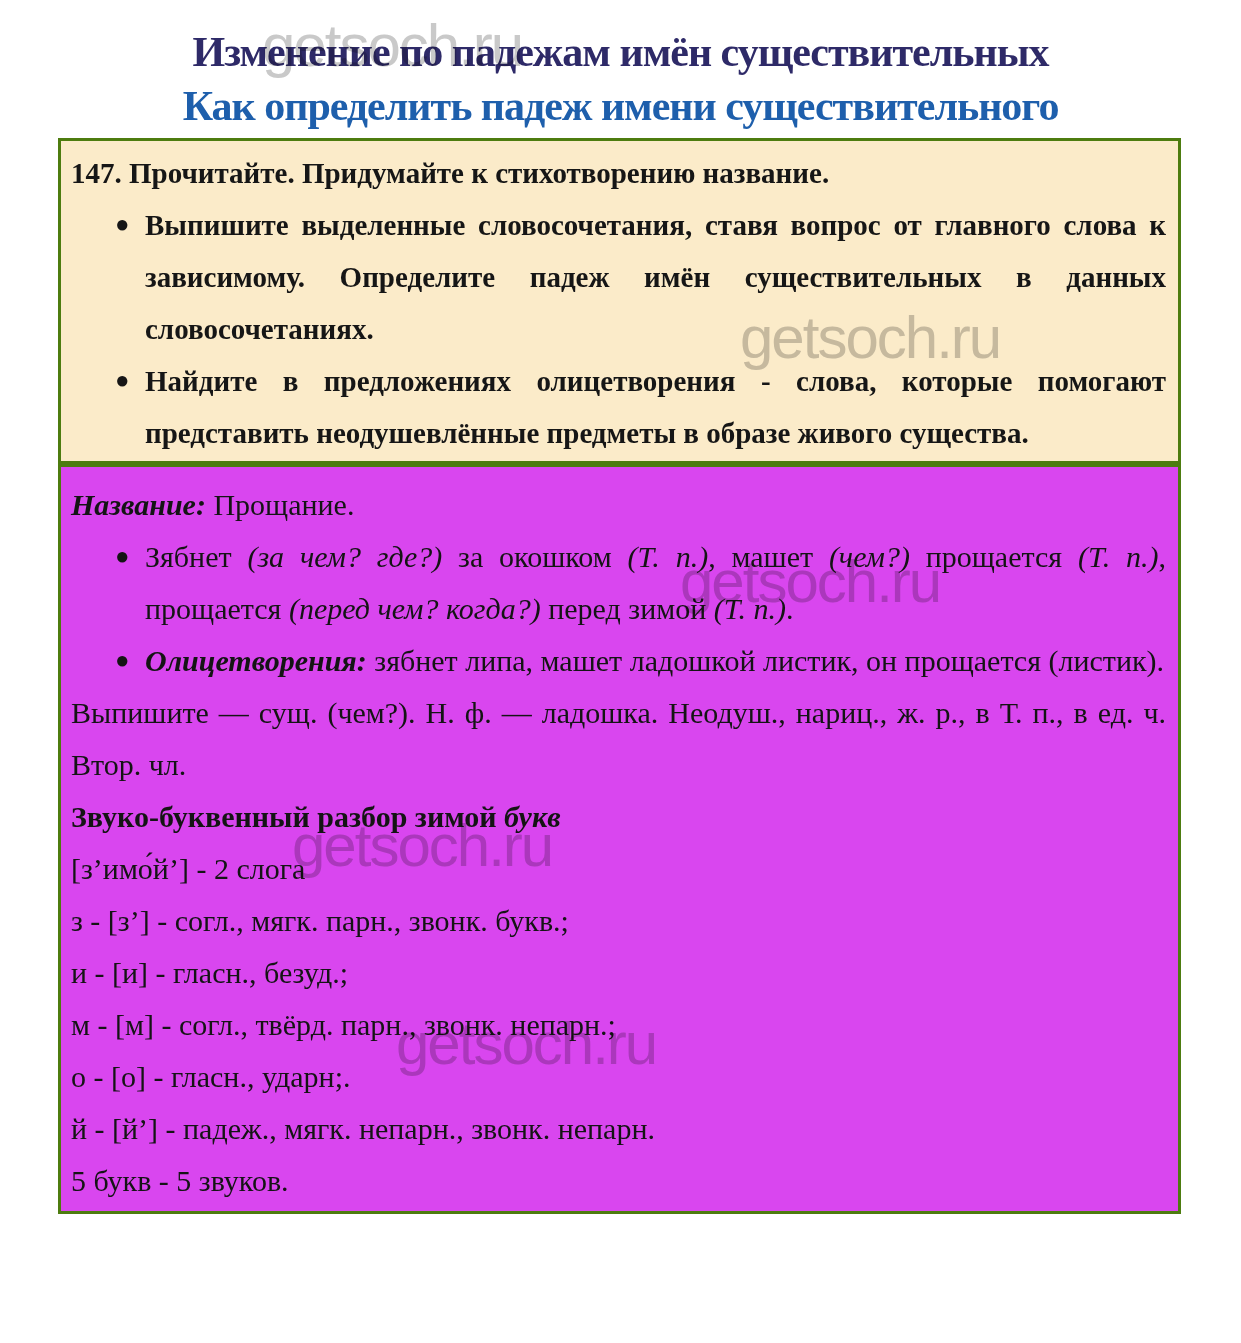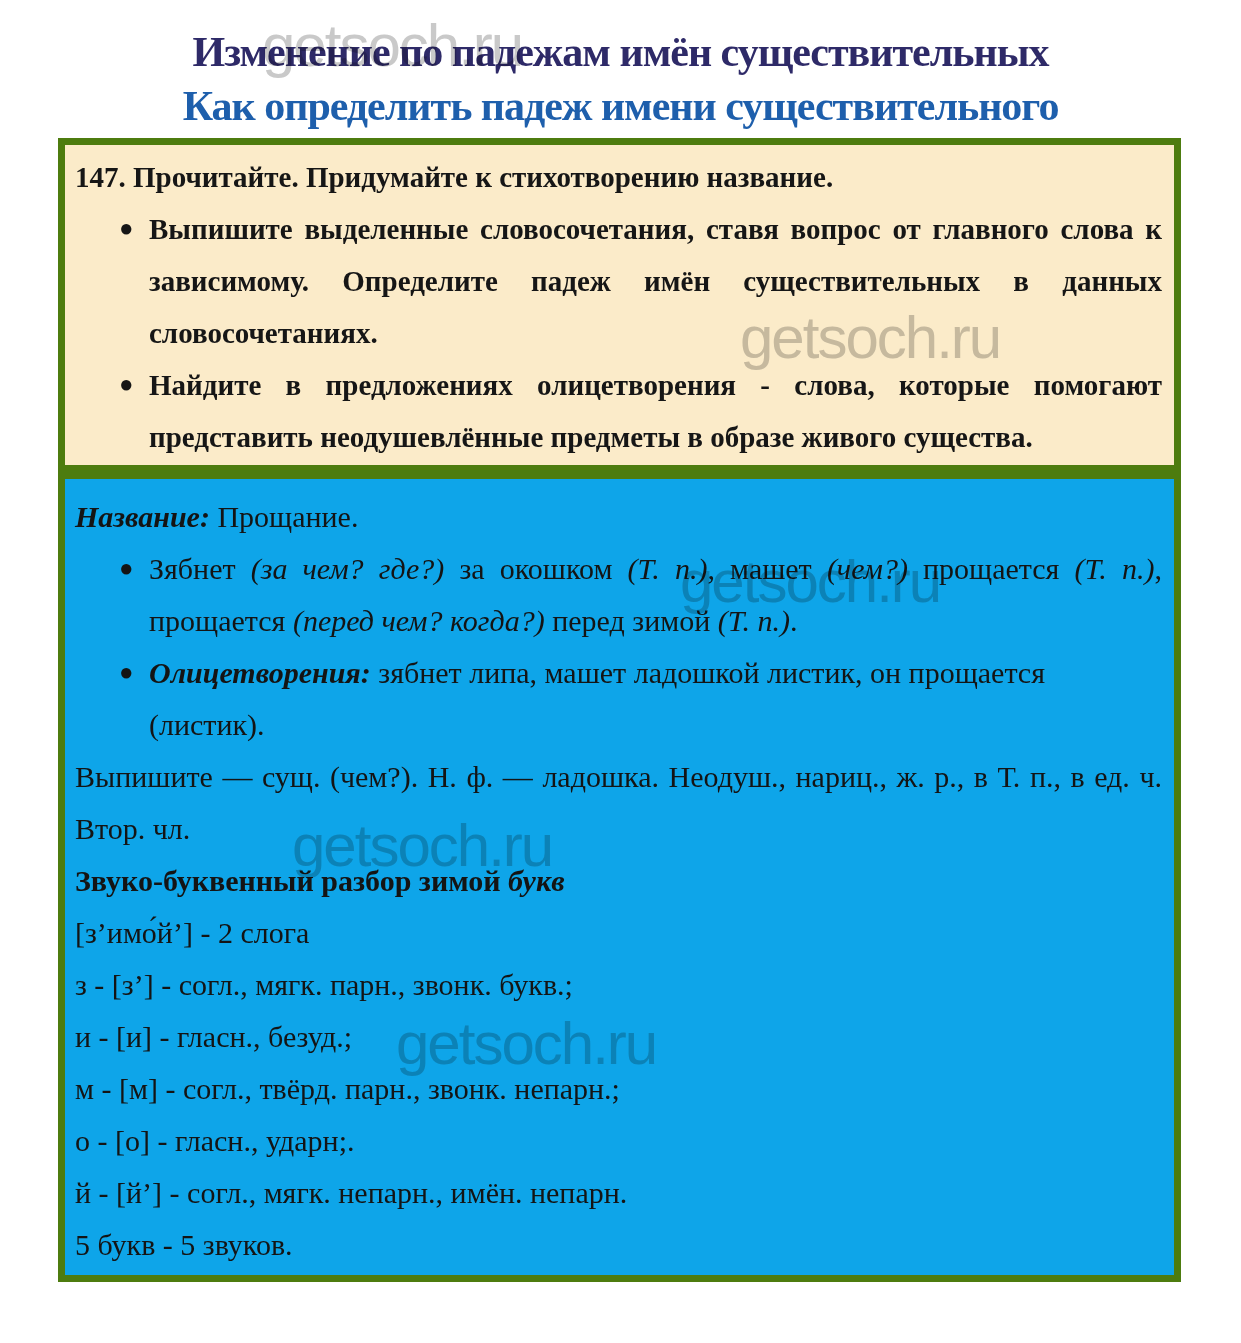--- a/index.html
+++ b/index.html
@@ -48,33 +48,33 @@
     font-size:42px; font-weight:bold;
     line-height:40px;
     color:#1e5fac;
     letter-spacing:-1px;
   }
 
   
   .box {
     margin-left:58px;
     width:1123px;
-    border:7px solid #4d7c0f;
+    border:3px solid #4d7c0f;
   }
   .task-box {
     margin-top:12px;
     background:#fbebc9;
     padding:6px 12px 2px 10px;
     font-size:29px;
     font-weight:bold;
     color:#161616;
   }
   .task-box p { margin:0; line-height:52px; }
   .answer-box {
-    background:#0ea5e9;
+    background:#d946ef;
     padding:12px 12px 4px 10px;
     font-size:30px;
   }
   .answer-box p { margin:0; line-height:52px; }
 
   ul.bullets { margin:0; padding:0; list-style:none; }
   ul.bullets li {
     position:relative;
     padding-left:74px;
     line-height:52px;
@@ -136,17 +136,17 @@
 
     <p class="morph">Выпишите — сущ. (чем?). Н. ф. — ладошка. Неодуш., нариц., ж. р., в Т. п., в ед. ч. Втор. чл.</p>
 
     <p class="phon-head"><span>Звуко-буквенный разбор зимой </span><span class="bi">букв</span></p>
 
     <p>[з’имо́й’] - 2 слога</p>
     <p>з - [з’] - согл., мягк. парн.,  звонк. букв.;</p>
     <p>и - [и] - гласн., безуд.;</p>
     <p>м - [м] - согл., твёрд. парн., звонк. непарн.;</p>
     <p>о - [о] - гласн., ударн;.</p>
-    <p>й - [й’] - согл., мягк. непарн., имён. непарн.</p>
+    <p>й - [й’] - падеж., мягк. непарн., звонк. непарн.</p>
     <p>5 букв - 5 звуков.</p>
   </div>
 
 </div>
 
 </body></html>

